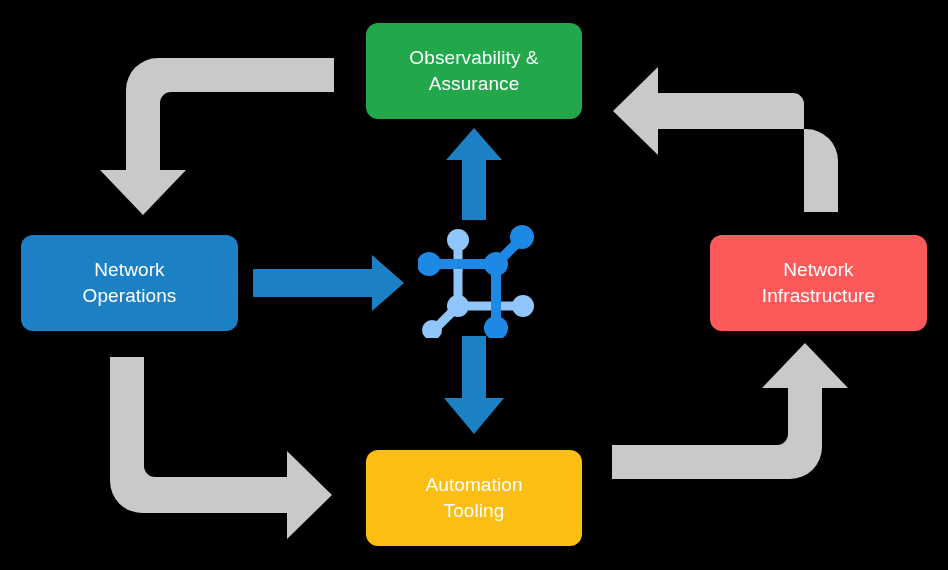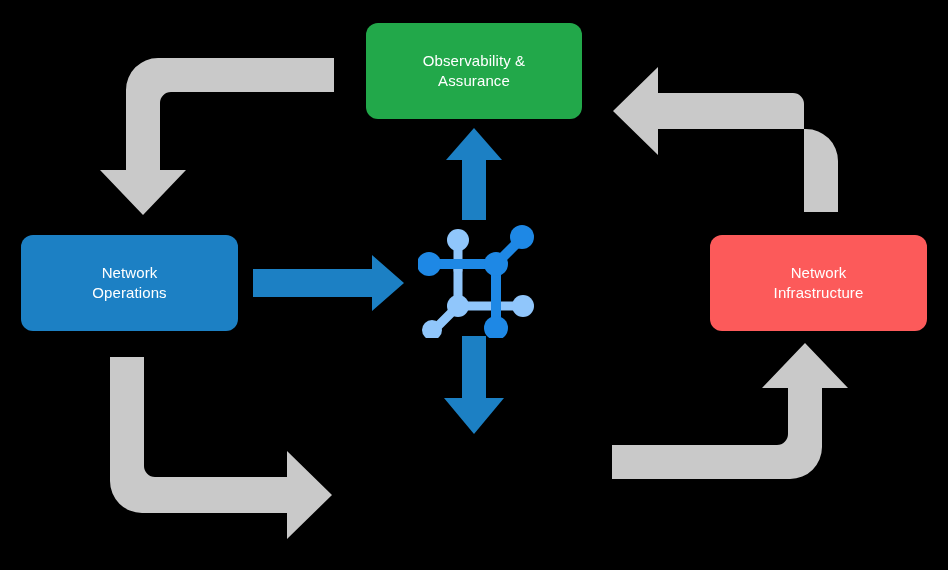--- a/index.html
+++ b/index.html
@@ -16,21 +16,21 @@
     font-family: "Liberation Sans", sans-serif;
   }
   .node-box {
     position: absolute;
     border-radius: 12px;
     display: flex;
     align-items: center;
     justify-content: center;
     text-align: center;
     color: #ffffff;
-    font-size: 15px;
+    font-size: 19px;
     line-height: 1.35;
     font-weight: 400;
     letter-spacing: 0.1px;
     box-sizing: border-box;
     padding: 6px 0;
     white-space: pre-line;
   }
   #box-observability {
     left: 366px; top: 23px; width: 216px; height: 96px;
     background: #22A84A;
@@ -109,14 +109,16 @@
 
   <div class="node-box" id="box-observability">Observability &amp;
 Assurance</div>
 
   <div class="node-box" id="box-netops">Network
 Operations</div>
 
   <div class="node-box" id="box-netinfra">Network
 Infrastructure</div>
 
+  <div class="node-box" id="box-automation">Automation
+Tooling</div>
 
 </div>
 
 </body></html>

